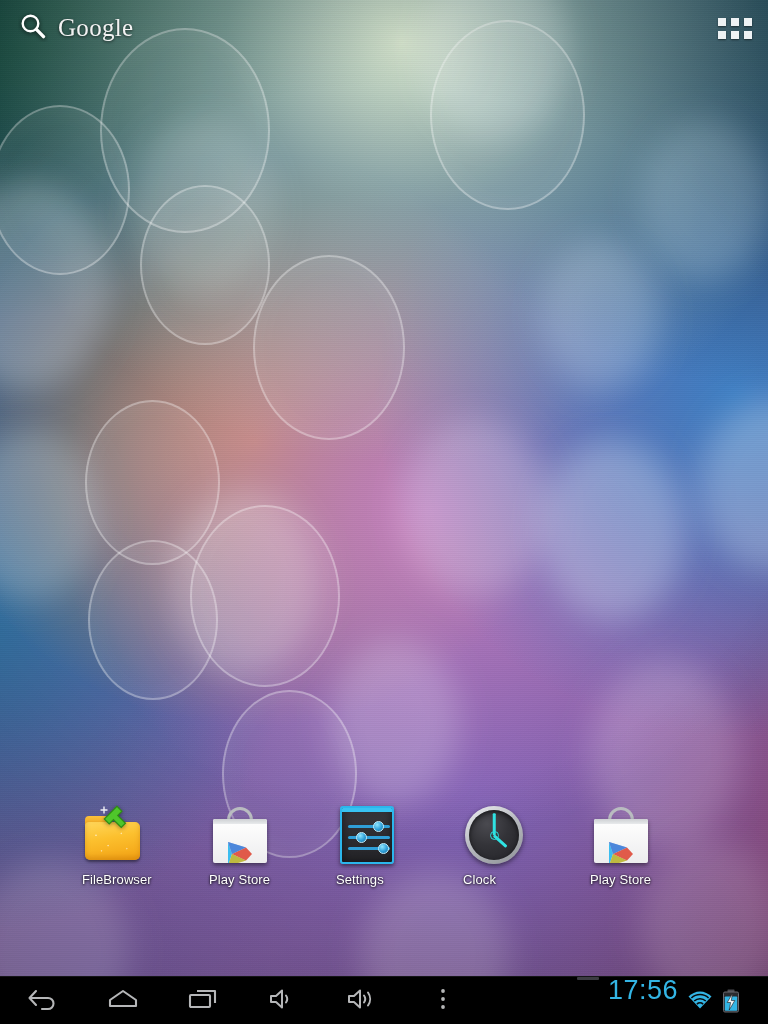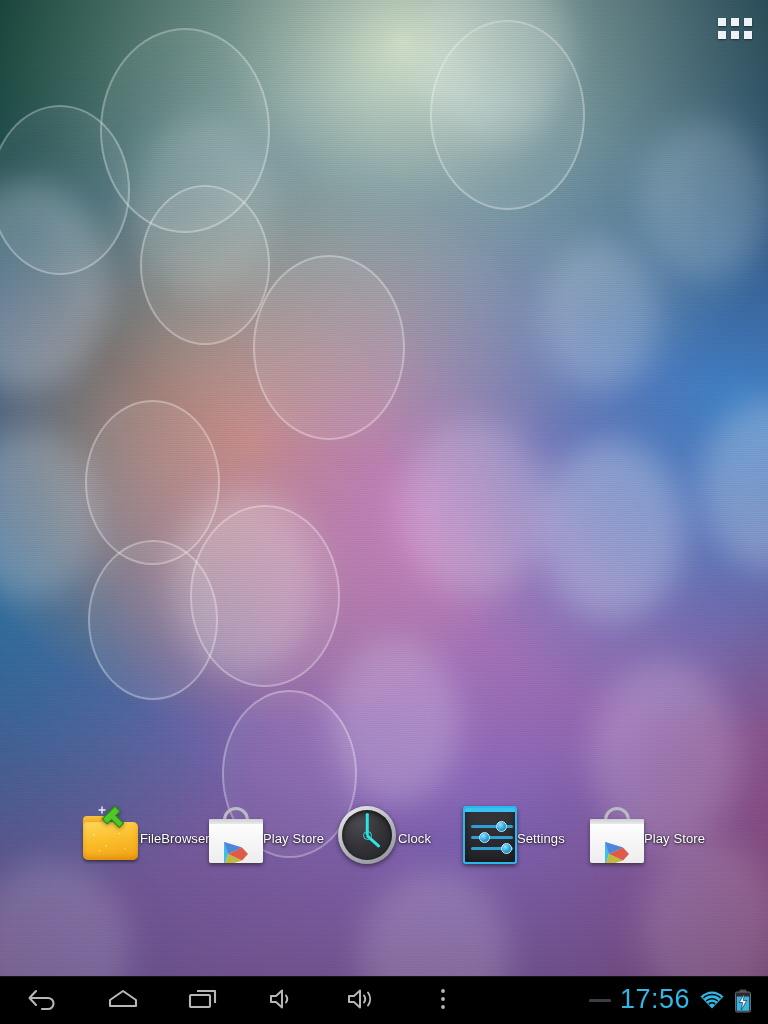--- a/index.html
+++ b/index.html
@@ -107,21 +107,21 @@
     position:absolute; left:0; right:0; bottom:120px;
     height:100px;
     display:flex;
     align-items:flex-start;
     justify-content:center;
     gap:31px;
     padding:0 30px;
   }
   .dock-item {
     width:96px;
-    display:flex; flex-direction:row; align-items:center;
+    display:flex; flex-direction:column; align-items:flex-start;
     cursor:pointer;
   }
   .icon-box {
     width:62px; height:62px;
     position:relative;
     display:flex; align-items:center; justify-content:center;
   }
   .dock-label {
     margin-top:6px;
     font-size:13px;
@@ -303,22 +303,22 @@
     gap:30px;
   }
   .nav-btn {
     width:50px; height:44px;
     display:flex; align-items:center; justify-content:center;
     cursor:pointer;
     opacity:0.88;
   }
   #status-area {
     margin-left:auto;
-    display:flex; align-items:center; gap:9px;
-    padding-right:16px;
+    display:flex; gap:9px;
+    padding-right:28px;
     height:100%;
   }
   .status-dash { width:22px; height:3px; background:#3c3c42; border-radius:1px; }
   .status-clock {
     font-size:27px;
     color:#33b5e5;
     letter-spacing:0.5px;
     line-height:1;
     padding-bottom:2px;
     cursor:pointer;
@@ -356,20 +356,31 @@
     <div class="ring" style="left:253px; top:255px; width:152px; height:185px;"></div>
     <div class="ring" style="left:85px;  top:400px; width:135px; height:165px;"></div>
     <div class="ring" style="left:190px; top:505px; width:150px; height:182px;"></div>
     <div class="ring" style="left:88px;  top:540px; width:130px; height:160px;"></div>
     <div class="ring" style="left:222px; top:690px; width:135px; height:168px;"></div>
 
     <div class="wp-grain"></div>
     <div class="wp-vignette"></div>
   </div>
 
+  <div id="search-widget">
+    <span class="mag">
+      <svg width="30" height="30" viewBox="0 0 30 30">
+        <g fill="none" stroke="#ffffff" stroke-width="2.4" stroke-linecap="round" style="filter:drop-shadow(0 1px 2px rgba(0,0,0,0.7))">
+          <circle cx="12.5" cy="11.5" r="7.8"></circle>
+          <line x1="18.4" y1="17.4" x2="25.5" y2="24.6" stroke-width="3.4"></line>
+        </g>
+      </svg>
+    </span>
+    <span class="google-word">Google</span>
+  </div>
 
   <div id="apps-button">
     <i></i>
     <i></i>
     <i></i>
     <i></i>
     <i></i>
     <i></i>
   </div>
 
@@ -409,45 +420,45 @@
             </svg>
           </div>
         </div>
       </div>
       <div class="dock-label">Play Store</div>
     </div>
 
 
     <div class="dock-item">
       <div class="icon-box">
-        <div class="ic-clock">
-          <div class="clk-rim"></div>
-          <div class="clk-face"></div>
-          <div class="hand hand-min"></div>
-          <div class="hand hand-hr"></div>
-          <div class="clk-center"></div>
-        </div>
-      </div>
-      <div class="dock-label">Clock</div>
-    </div>
-
-    <div class="dock-item">
-      <div class="icon-box">
         <div class="ic-settings">
           <div class="st-frame">
             <div class="slider sl1"></div>
               <div class="knob kn1"></div>
             <div class="slider sl2"></div>
               <div class="knob kn2"></div>
             <div class="slider sl3"></div>
               <div class="knob kn3"></div>
           </div>
         </div>
       </div>
       <div class="dock-label">Settings</div>
+    </div>
+
+    <div class="dock-item">
+      <div class="icon-box">
+        <div class="ic-clock">
+          <div class="clk-rim"></div>
+          <div class="clk-face"></div>
+          <div class="hand hand-min"></div>
+          <div class="hand hand-hr"></div>
+          <div class="clk-center"></div>
+        </div>
+      </div>
+      <div class="dock-label">Clock</div>
     </div>
 
     <div class="dock-item">
       <div class="icon-box">
         <div class="ic-play">
           <div class="play-handle"></div>
           <div class="play-bag">
             <svg class="play-tri" width="28" height="28" viewBox="0 0 28 28">
               <polygon points="2,2 2,26 6,14" fill="#3bbdf0"></polygon>
               <polygon points="2,2 6,14 20,7.5" fill="#5b7fd4"></polygon>

